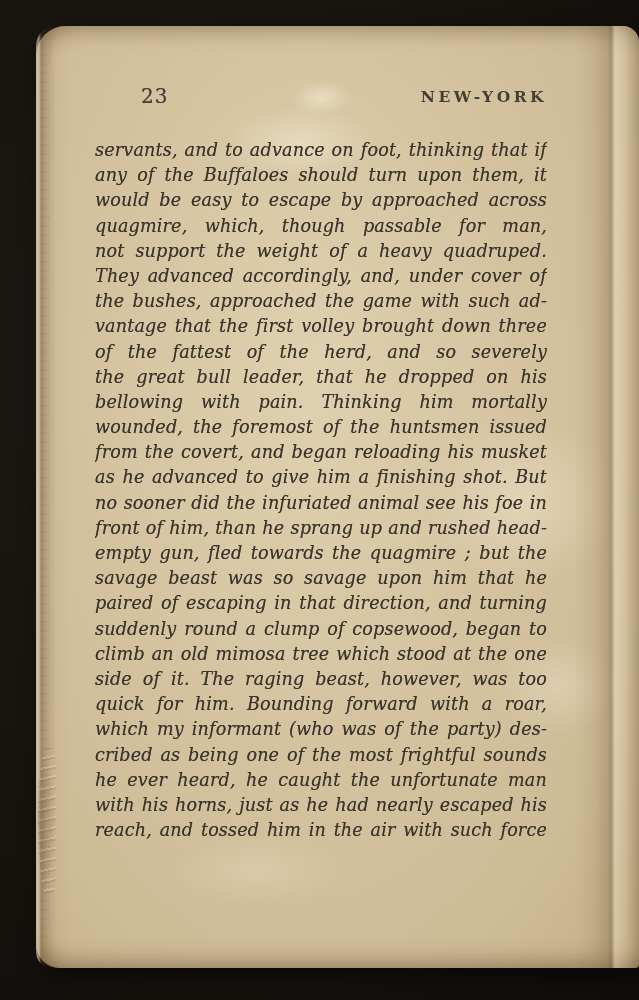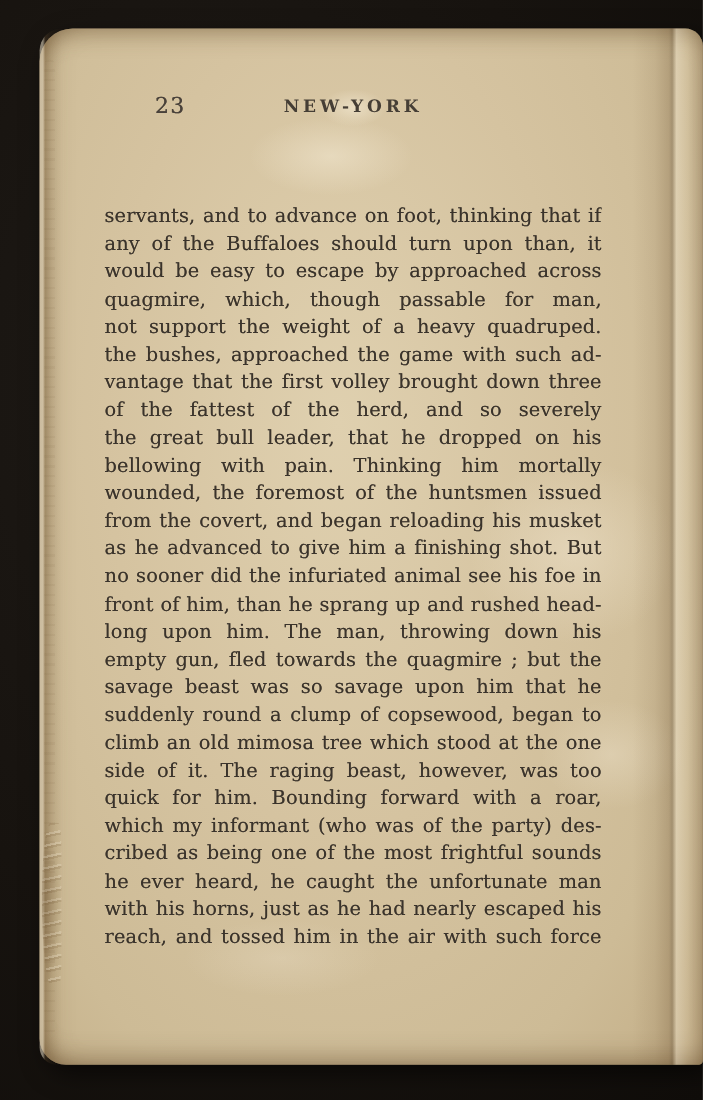--- a/index.html
+++ b/index.html
@@ -75,25 +75,25 @@
   .header-row{
     position:relative;height:26px;color:var(--ink-soft);
   }
   .page-number{
     position:absolute;left:4px;top:0;
     font-size:20px;letter-spacing:1px;
     text-shadow:0 0 0.6px rgba(58,51,43,0.75);
     margin-left:42px;
   }
   .running-head{
-    position:absolute;left:0;right:0;top:3px;text-align:center;
+    position:absolute;left:0;right:0;top:3px;text-align:right;
     font-size:15.5px;font-weight:bold;letter-spacing:3.5px;
     color:#453e35;
   }
-  .text-block{margin-top:75px;color:var(--ink);}
+  .text-block{margin-top:28px;color:var(--ink);font-style:italic;}
   .line{
     height:25.2px;line-height:25.2px;overflow:hidden;
     font-size:17.6px;
     text-align:justify;text-align-last:justify;
     letter-spacing:0.15px;
     text-shadow:0 0 0.5px rgba(58,51,43,0.65);
   }
 </style>
 </head>
 <body>
@@ -109,37 +109,38 @@
   <div class="stain stain-5"></div>
   <div class="gutter"></div>
 
   <div class="content">
     <div class="header-row">
       <span class="page-number">23</span>
       <span class="running-head">NEW-YORK</span>
     </div>
     <div class="text-block">
       <div class="line">servants, and to advance on foot, thinking that if</div>
-      <div class="line">any of the Buffaloes should turn upon than, it</div>
+      <div class="line">any of the Buffaloes should turn upon them, it</div>
       <div class="line">would be easy to escape by approached across the</div>
       <div class="line">quagmire, which, though passable for man, would</div>
       <div class="line">not support the weight of a heavy quadruped.</div>
+      <div class="line">They advanced accordingly, and, under cover of</div>
       <div class="line">the bushes, approached the game with such ad-</div>
       <div class="line">vantage that the first volley brought down three</div>
       <div class="line">of the fattest of the herd, and so severely wounded</div>
       <div class="line">the great bull leader, that he dropped on his knees,</div>
       <div class="line">bellowing with pain. Thinking him mortally</div>
       <div class="line">wounded, the foremost of the huntsmen issued</div>
       <div class="line">from the covert, and began reloading his musket</div>
       <div class="line">as he advanced to give him a finishing shot. But</div>
       <div class="line">no sooner did the infuriated animal see his foe in</div>
       <div class="line">front of him, than he sprang up and rushed head-</div>
-      <div class="line">long upon him. The man, throwing down his</div>
       <div class="line">empty gun, fled towards the quagmire ; but the</div>
       <div class="line">savage beast was so savage upon him that he des-</div>
+      <div class="line">paired of escaping in that direction, and turning</div>
       <div class="line">suddenly round a clump of copsewood, began to</div>
       <div class="line">climb an old mimosa tree which stood at the one</div>
       <div class="line">side of it. The raging beast, however, was too</div>
       <div class="line">quick for him. Bounding forward with a roar,</div>
       <div class="line">which my informant (who was of the party) des-</div>
       <div class="line">cribed as being one of the most frightful sounds</div>
       <div class="line">he ever heard, he caught the unfortunate man</div>
       <div class="line">with his horns, just as he had nearly escaped his</div>
       <div class="line">reach, and tossed him in the air with such force</div>
     </div>

